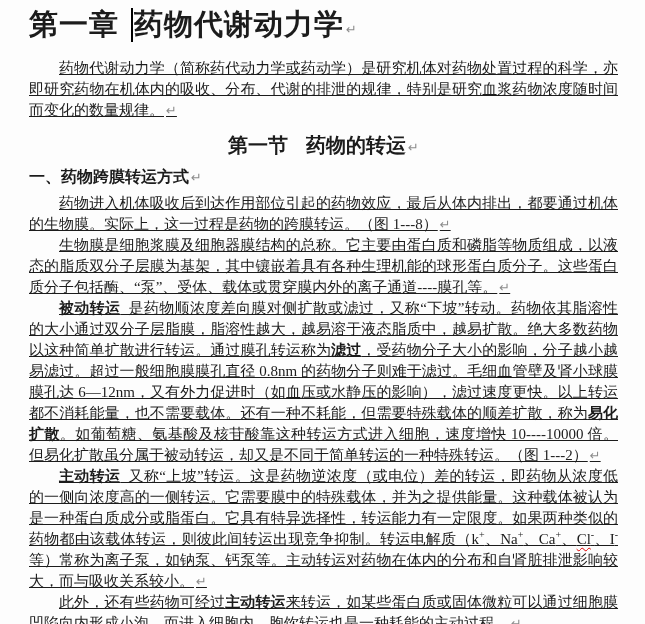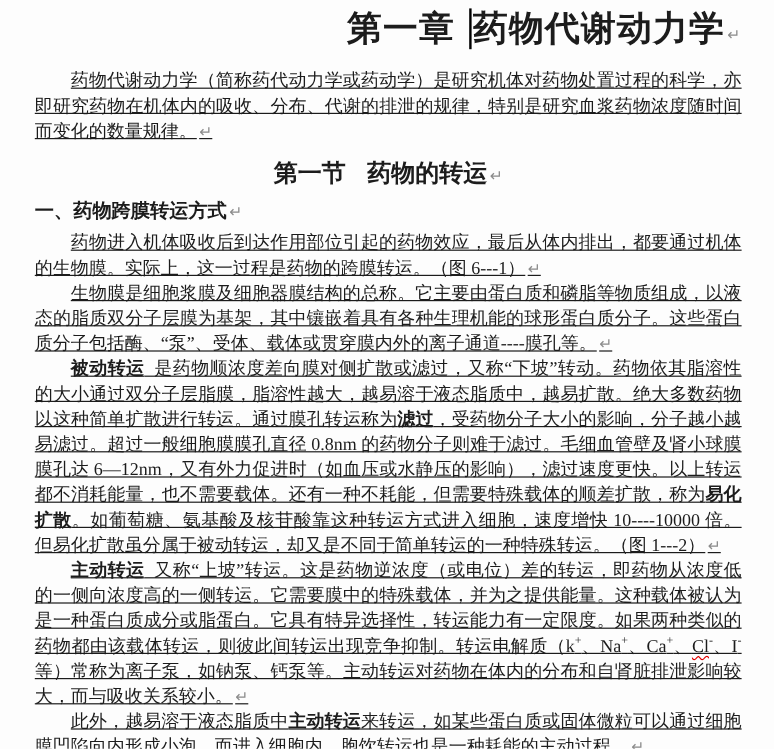--- a/index.html
+++ b/index.html
@@ -10,21 +10,21 @@
     --caret:#000000;
   }
   html,body{margin:0;padding:0;}
   body{
     width:645px;height:624px;overflow:hidden;
     background:var(--bg);color:var(--ink);
     font-family:"Liberation Serif","DejaVu Serif",serif;
   }
   .page{padding:4px 27px 0 29px;}
   .chapter{
-    text-align:right;font-size:29px;font-weight:bold;
+    text-align:left;font-size:29px;font-weight:bold;
     letter-spacing:1px;margin:0 0 8px 0;line-height:40px;white-space:nowrap;
   }
   .caret{
     display:inline-block;width:2px;height:34px;background:var(--caret);
     vertical-align:middle;margin:0 1px 4px 12px;
   }
   .section{
     text-align:center;font-size:20px;font-weight:bold;
     margin:10px 0 4px 0;line-height:28px;
   }
@@ -59,20 +59,20 @@
 
   <div class="body-text">
       <p><span>药物代谢动力学（简称药代动力学或药动学）是研究机体对药物处置过程的科学，亦即研究药物在机体内的吸收、分布、代谢的排泄的规律，特别是研究血浆药物浓度随时间而变化的数量规律。</span><span class="pmark">↵</span></p>
     </div>
 
   <h2 class="section"><span>第一节</span><span class="gap">药物的转运</span><span class="pmark">↵</span></h2>
 
   <h3 class="subsection"><span>一、药物跨膜转运方式</span><span class="pmark">↵</span></h3>
 
   <div class="body-text">
-      <p><span>药物进入机体吸收后到达作用部位引起的药物效应，最后从体内排出，都要通过机体的生物膜。实际上，这一过程是药物的跨膜转运。（图 6---1）</span><span class="pmark">↵</span></p>
+      <p><span>药物进入机体吸收后到达作用部位引起的药物效应，最后从体内排出，都要通过机体的生物膜。实际上，这一过程是药物的跨膜转运。（图 1---8）</span><span class="pmark">↵</span></p>
       <p><span>生物膜是细胞浆膜及细胞器膜结构的总称。它主要由蛋白质和磷脂等物质组成，以液态的脂质双分子层膜为基架，其中镶嵌着具有各种生理机能的球形蛋白质分子。这些蛋白质分子包括酶、“泵”、受体、载体或贯穿膜内外的离子通道----膜孔等。</span><span class="pmark">↵</span></p>
       <p><span class="b">被动转运</span><span>  是药物顺浓度差向膜对侧扩散或滤过，又称“下坡”转动。药物依其脂溶性的大小通过双分子层脂膜，脂溶性越大，越易溶于液态脂质中，越易扩散。绝大多数药物以这种简单扩散进行转运。通过膜孔转运称为</span><span class="b">滤过</span><span>，受药物分子大小的影响，分子越小越易滤过。超过一般细胞膜膜孔直径 0.8nm 的药物分子则难于滤过。毛细血管壁及肾小球膜膜孔达 6—12nm，又有外力促进时（如血压或水静压的影响），滤过速度更快。以上转运都不消耗能量，也不需要载体。还有一种不耗能，但需要特殊载体的顺差扩散，称为</span><span class="b">易化扩散</span><span>。如葡萄糖、氨基酸及核苷酸靠这种转运方式进入细胞，速度增快 10----10000 倍。但易化扩散虽分属于被动转运，却又是不同于简单转运的一种特殊转运。（图 1---2）</span><span class="pmark">↵</span></p>
       <p><span class="b">主动转运</span><span>  又称“上坡”转运。这是药物逆浓度（或电位）差的转运，即药物从浓度低的一侧向浓度高的一侧转运。它需要膜中的特殊载体，并为之提供能量。这种载体被认为是一种蛋白质成分或脂蛋白。它具有特异选择性，转运能力有一定限度。如果两种类似的药物都由该载体转运，则彼此间转运出现竞争抑制。转运电解质（k</span><sup>+</sup><span>、Na</span><sup>+</sup><span>、Ca</span><sup>+</sup><span>、</span><span class="err">Cl</span><sup>-</sup><span>、I</span><sup>-</sup><span>等）常称为离子泵，如钠泵、钙泵等。主动转运对药物在体内的分布和自肾脏排泄影响较大，而与吸收关系较小。</span><span class="pmark">↵</span></p>
-      <p><span>此外，越易溶于液态脂质中</span><span class="b">主动转运</span><span>来转运，如某些蛋白质或固体微粒可以通过细胞膜凹陷向内形成小泡，而进入细胞内。胞饮转运也是一种耗能的主动过程。</span><span class="pmark">↵</span></p>
+      <p><span>此外，还有些药物可经过</span><span class="b">主动转运</span><span>来转运，如某些蛋白质或固体微粒可以通过细胞膜凹陷向内形成小泡，而进入细胞内。胞饮转运也是一种耗能的主动过程。</span><span class="pmark">↵</span></p>
     </div>
 
 </div>
 
 </body></html>

